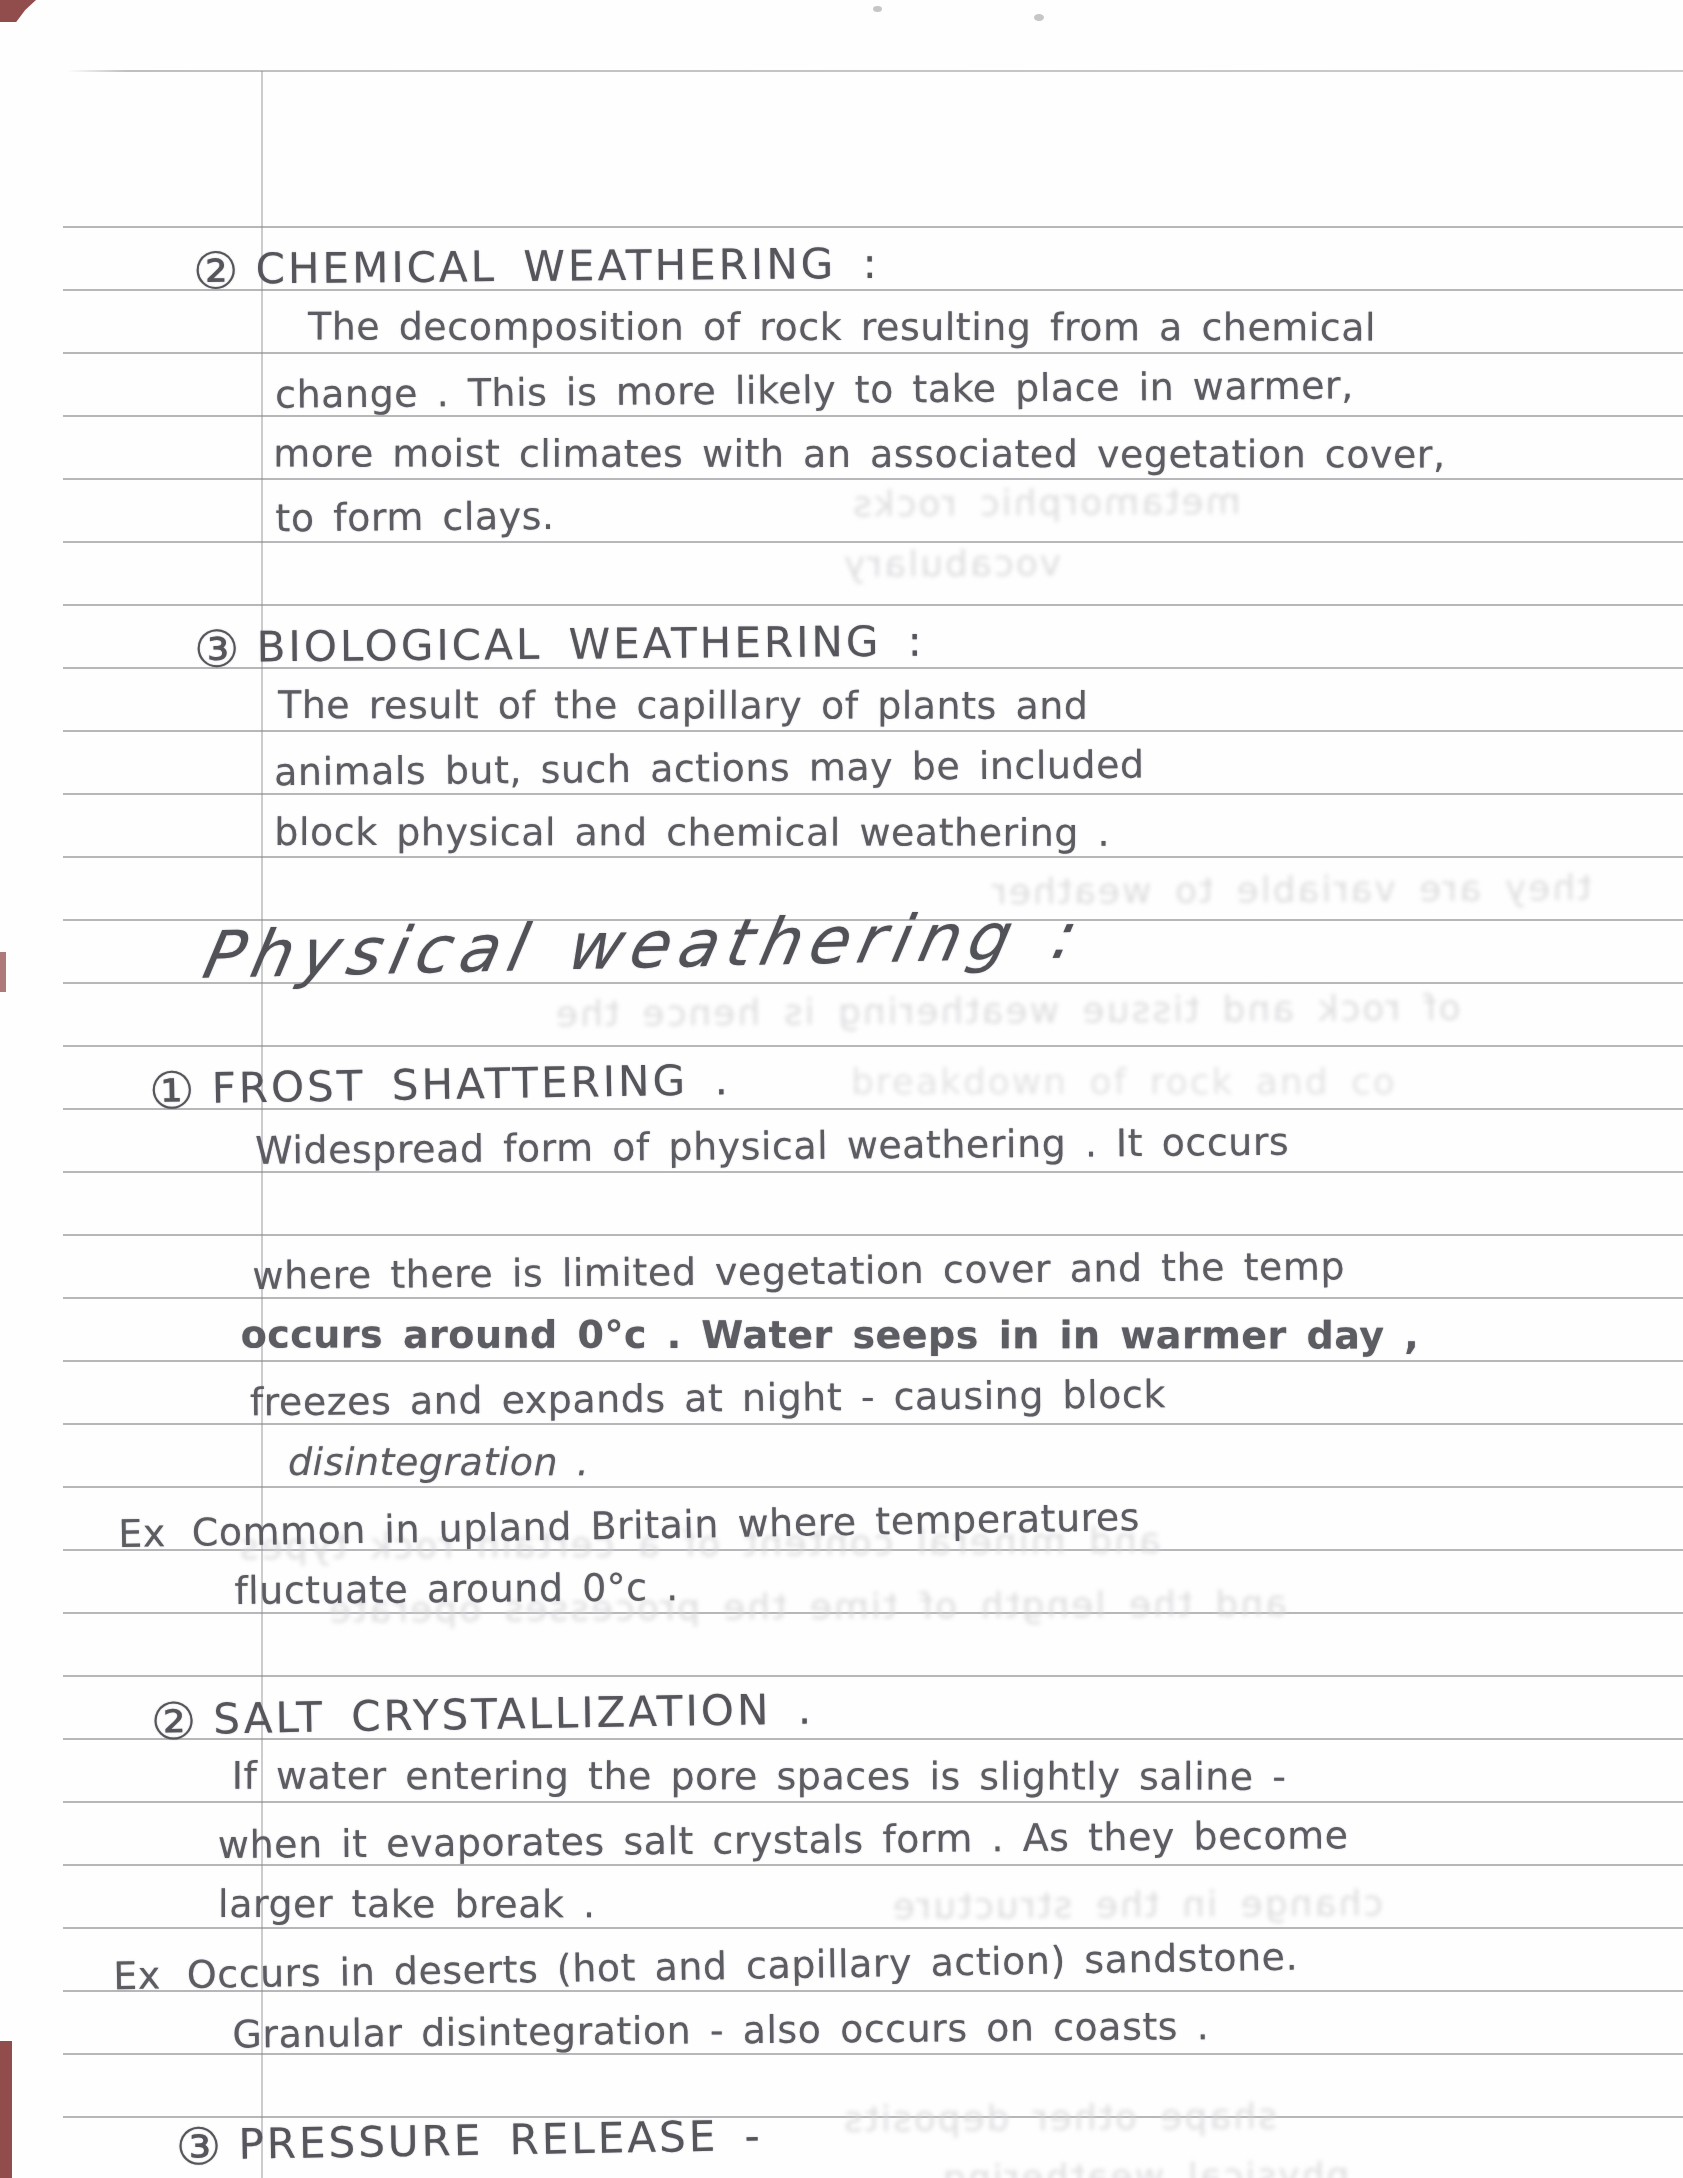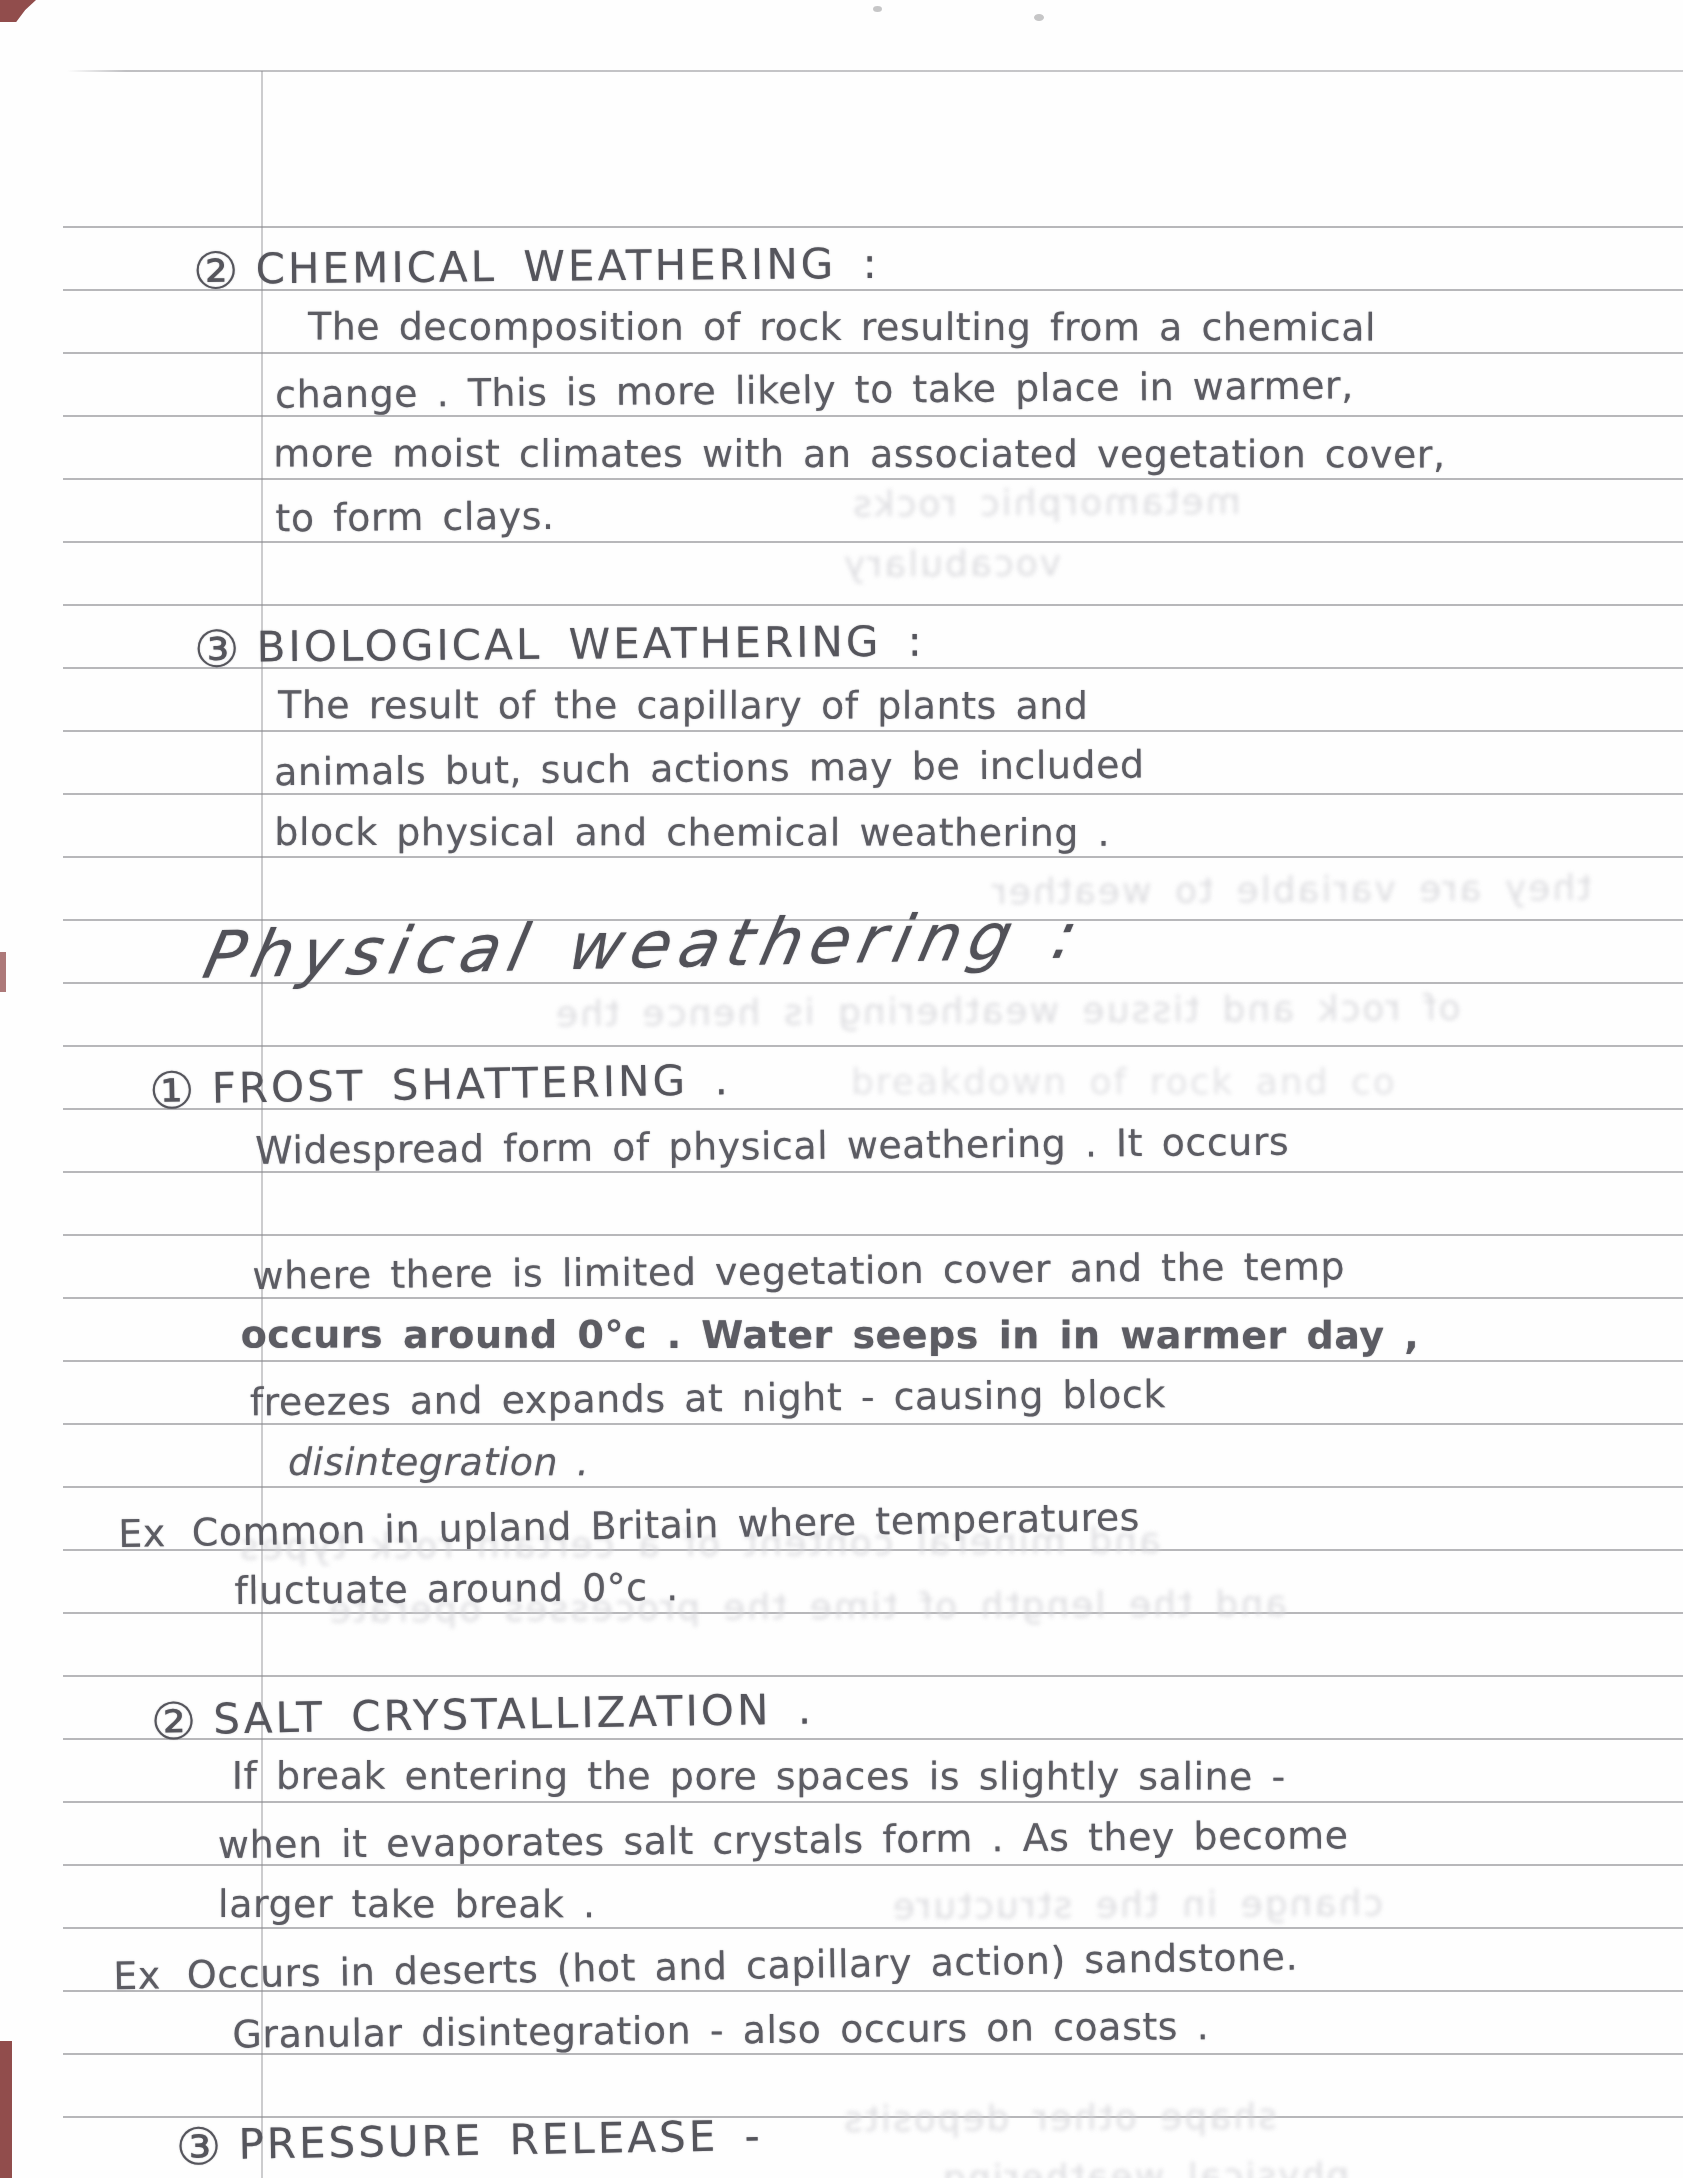--- a/index.html
+++ b/index.html
@@ -89,21 +89,21 @@
     <div class="line heading tilt-c" style="top:1056px;left:149px;"><span class="circ">①</span><span>FROST SHATTERING .</span></div>
     <div class="line tilt-a" style="top:1124px;left:255px;">Widespread form of physical weathering . It occurs</div>
     <div class="line tilt-a" style="top:1249px;left:252px;">where there is limited vegetation cover and the temp</div>
     <div class="line tilt-b" style="top:1313px;left:240px;font-weight:bold;">occurs around 0°c .  Water seeps in in warmer day ,</div>
     <div class="line tilt-a" style="top:1376px;left:249px;">freezes and expands at night  - causing block</div>
     <div class="line tilt-b" style="top:1439px;left:287px;font-style:italic;">disintegration .</div>
     <div class="line tilt-c" style="top:1503px;left:117px;"><span class="ex">Ex</span><span>Common in upland Britain where temperatures</span></div>
     <div class="line tilt-a" style="top:1566px;left:233px;">fluctuate around 0°c .</div>
 
     <div class="line heading tilt-c" style="top:1686px;left:149px;"><span class="circ">②</span><span>SALT CRYSTALLIZATION .</span></div>
-    <div class="line tilt-b" style="top:1754px;left:230px;">If break entering the pore spaces is slightly saline -</div>
+    <div class="line tilt-b" style="top:1754px;left:230px;">If water entering the pore spaces is slightly saline -</div>
     <div class="line tilt-a" style="top:1818px;left:216px;">when it evaporates salt crystals form . As they become</div>
     <div class="line tilt-b" style="top:1881px;left:216px;">larger take break .</div>
     <div class="line tilt-c" style="top:1944px;left:111px;"><span class="ex">Ex</span><span>Occurs in deserts (hot and capillary action) sandstone.</span></div>
     <div class="line tilt-a" style="top:2008px;left:230px;">Granular disintegration - also occurs on coasts .</div>
 
     <div class="line heading tilt-c" style="top:2112px;left:173px;"><span class="circ">③</span><span>PRESSURE RELEASE  -</span></div>
 
   </div>
 
   <div class="speck" style="top:6px;left:873px;width:9px;height:6px;"></div>

